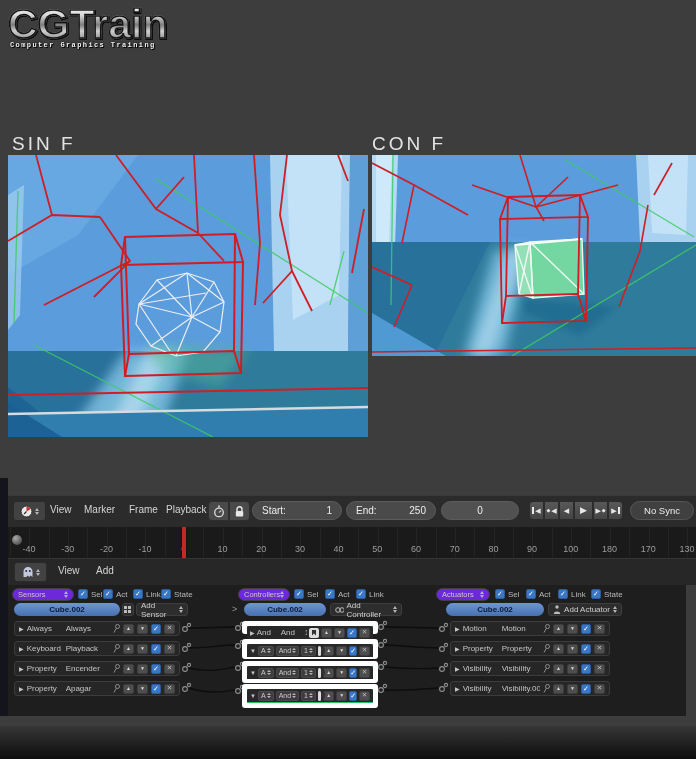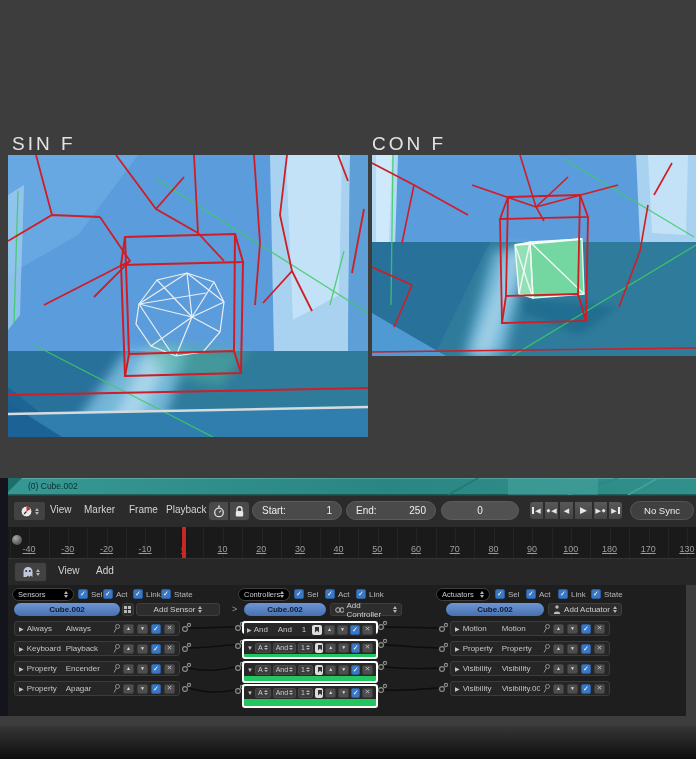--- a/index.html
+++ b/index.html
@@ -67,34 +67,34 @@
   .pbtn .dm{font-size:5px;line-height:1;}
   .pbtn .bar{width:2px;height:7px;background:#e8e8e8;}
   .pbtn.play{width:19px;}
   .sync{position:absolute;left:622px;top:6px;width:64px;height:19px;background:#404040;
     border:1px solid #555;border-radius:10px;box-sizing:border-box;display:flex;
     align-items:center;justify-content:center;font-size:9.5px;color:#ececec;}
 
   .ruler{position:absolute;left:8px;top:527px;width:688px;height:31px;background:#1a1a1a;
     background-image:repeating-linear-gradient(90deg,#242424 0,#242424 1px,transparent 1px,transparent 19.35px);
     background-position:2px 0;overflow:hidden;}
-  .tick{position:absolute;bottom:4px;transform:translateX(-50%);font-size:9px;color:#9c9c9c;text-decoration:underline;}
+  .tick{position:absolute;bottom:4px;transform:translateX(-50%);font-size:9px;color:#9c9c9c;}
   .cursor{position:absolute;left:174px;top:0;width:4px;height:31px;background:#c22a23;
     box-shadow:0 0 2px rgba(0,0,0,.6);}
   .marker-ball{position:absolute;left:4px;top:8px;width:10px;height:10px;border-radius:50%;
     background:radial-gradient(circle at 35% 30%,#aaa,#555 70%);}
 
   .lg-header{position:absolute;left:8px;top:558px;width:688px;height:27px;background:#272727;
     box-shadow:inset 0 1px 0 #343434;}
   .lg-header .ed-btn{left:6px;top:4px;}
 
   .lg-body{position:absolute;left:8px;top:585px;width:678px;height:131px;background:#1e1e1e;}
   .lg-body .wires{position:absolute;left:0;top:0;}
 
-  .hdrop{position:absolute;height:13px;background:#000000;border:1px solid #404040;border-radius:8px;
+  .hdrop{position:absolute;height:13px;background:#6d28d9;border:1px solid #404040;border-radius:8px;
     box-sizing:border-box;display:flex;align-items:center;justify-content:space-between;
     padding:0 5px;font-size:7.5px;color:#c9c9c9;text-align:right;}
   .fcb{position:absolute;width:10px;height:10px;background:#3a77c4;border:1px solid #2a5c9c;
     border-radius:2px;box-sizing:border-box;color:#fff;font-size:7px;line-height:8px;text-align:center;}
   .flab{position:absolute;font-size:8px;color:#b8b8b8;}
   .objbar{position:absolute;height:13px;border-radius:8px;
     background:linear-gradient(#6e96d4,#46701_a) ;background:linear-gradient(#6e96d4,#4670ae);
     font-size:8px;font-weight:bold;color:#0c1a34;display:flex;align-items:center;justify-content:center;}
   .addrop{position:absolute;height:13px;background:#2d2d2d;border:1px solid #3e3e3e;border-radius:3px;
     box-sizing:border-box;display:flex;align-items:center;justify-content:center;gap:3px;
@@ -115,32 +115,36 @@
   .cb{width:10px;height:10px;background:#3a77c4;border:1px solid #2a5c9c;border-radius:2px;
     box-sizing:border-box;color:#fff;font-size:7px;line-height:8px;text-align:center;}
   .bm{width:10px;height:10px;background:#dcdcdc;border-radius:2px;position:relative;}
   .bm::after{content:'';position:absolute;left:3px;top:2px;width:4px;height:6px;background:#333;
     clip-path:polygon(0 0,100% 0,100% 100%,50% 65%,0 100%);}
   .chip{height:10px;background:#3d3d3d;border:1px solid #4a4a4a;border-radius:2px;box-sizing:border-box;
     display:flex;align-items:center;gap:1px;padding:0 2px;font-size:7px;color:#ccc;line-height:1;}
   .chip .updown i.u{border-bottom-width:2px;border-left-width:2px;border-right-width:2px;}
   .chip .updown i.d{border-top-width:2px;border-left-width:2px;border-right-width:2px;}
 
-  .crow{position:absolute;border:2px solid #ffffff;border-radius:3px;background:#22c55e;box-sizing:border-box;}
+  .crow{position:absolute;border:5px solid #ffffff;border-radius:3px;background:#22c55e;box-sizing:border-box;}
   .crow-h{height:13px;background:#282828;border-radius:2px 2px 0 0;display:flex;align-items:center;
     gap:2px;padding:0 3px;box-sizing:border-box;}
 
   .footer{position:absolute;left:0;top:726px;width:696px;height:33px;
     background:linear-gradient(#363636,#0d0d0d);}
 </style>
 </head>
 <body>
 
 <div class="page">
 
+  <div class="logo">
+    <div class="logo-title">CGTrain</div>
+    <div class="logo-subtitle">Computer Graphics Training</div>
+  </div>
 
   <div class="cmp-label" style="left:12px">SIN F</div>
   <div class="cmp-label" style="left:372px">CON F</div>
 
   <div class="viewport vp-left">
     <svg width="360" height="282" viewBox="0 0 360 282">
       <defs>
         <filter id="b6" x="-30%" y="-30%" width="160%" height="160%">
             <feGaussianBlur stdDeviation="6"></feGaussianBlur>
           </filter>
@@ -268,30 +272,20 @@
         <line x1="216" y1="62" x2="214" y2="166"></line>
         <line x1="208" y1="40" x2="206" y2="139"></line>
         <line x1="136" y1="42" x2="134" y2="141"></line>
       </g>
       <line x1="0" y1="197" x2="324" y2="193" stroke="#ce1e26" stroke-width="1.5"></line>
     </svg>
   </div>
 
   <div class="bl-left-border"></div>
 
-  <div class="vp-strip">
-    <svg width="688" height="17">
-      <polygon points="0,0 14,0 0,14" fill="#1c6f6b"></polygon>
-      <line x1="440" y1="17" x2="470" y2="0" stroke="#1f7a75" stroke-width="1.5"></line>
-      <line x1="560" y1="17" x2="610" y2="0" stroke="#2a8a84" stroke-width="1.5"></line>
-      <line x1="620" y1="17" x2="650" y2="0" stroke="#45a39c" stroke-width="1.5"></line>
-      <rect x="500" y="0" width="90" height="17" fill="#57b3ab" opacity=".35"></rect>
-    </svg>
-    <span class="obj">(0) Cube.002</span>
-  </div>
 
   <div class="tl-header">
     <div class="ed-btn">
       <svg width="13" height="13" viewBox="0 0 13 13">
         <circle cx="6.5" cy="6.5" r="5.4" fill="#e9e9e9" stroke="#222" stroke-width=".8"></circle>
         <path d="M6.5,6.5 L6.5,1.6 A4.9,4.9 0 0 1 10.5,4.2 Z" fill="#c23030"></path>
         <line x1="6.5" y1="6.5" x2="4" y2="9" stroke="#333" stroke-width="1.2"></line>
       </svg>
       <span class="updown">
           <i class="u"></i>
@@ -461,21 +455,21 @@
 
     <div class="objbar" style="left:6px;top:18px;width:106px">Cube.002</div>
     <span class="icbtn" style="left:114px;top:18px">
       <svg width="8" height="8">
         <rect x="0" y="0" width="3" height="3" fill="#bbb"></rect>
           <rect x="4" y="0" width="3" height="3" fill="#bbb"></rect>
         <rect x="0" y="4" width="3" height="3" fill="#bbb"></rect>
           <rect x="4" y="4" width="3" height="3" fill="#bbb"></rect>
       </svg>
     </span>
-    <div class="addrop" style="left:128px;top:18px;width:84px">
+    <div class="addrop" style="left:128px;top:18px;width:52px">
       <span>Add Sensor</span>
       <span class="updown">
           <i class="u"></i>
           <i class="d"></i>
         </span>
     </div>
 
     <div class="lrow" style="left:6px;top:36px;width:166px">
       <span class="tri">▶</span>
       <span class="rtype">Always</span>

